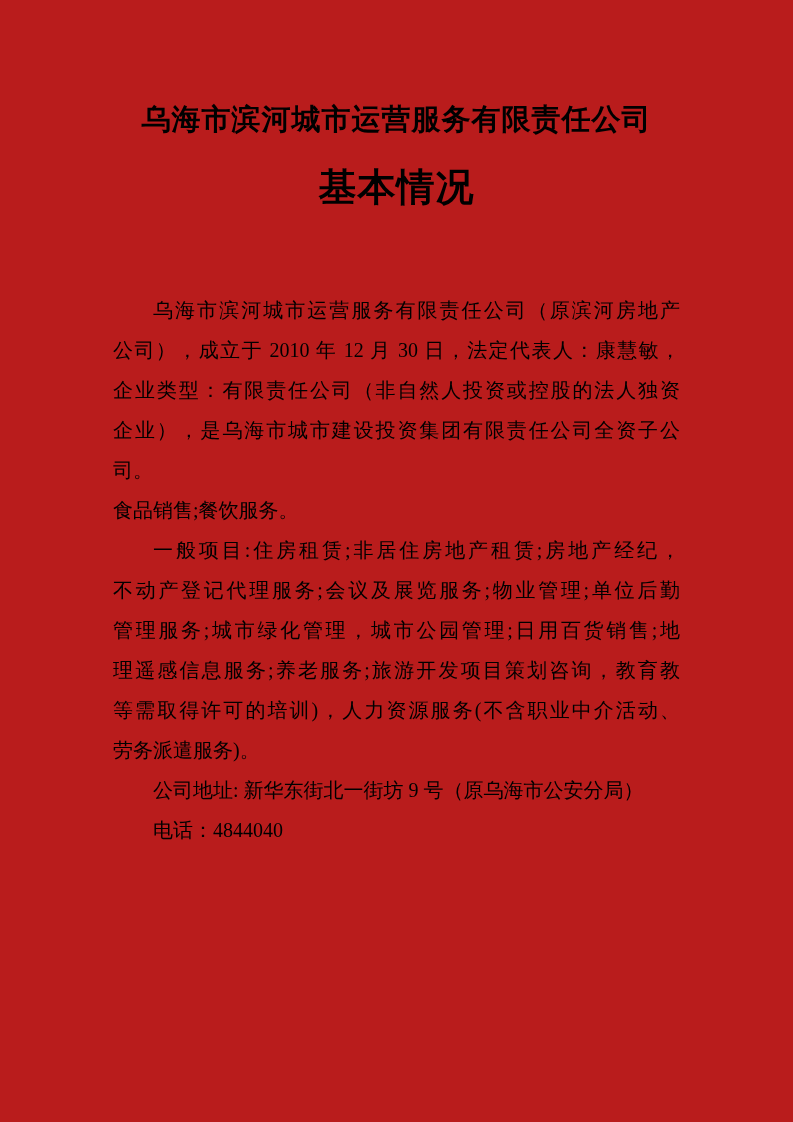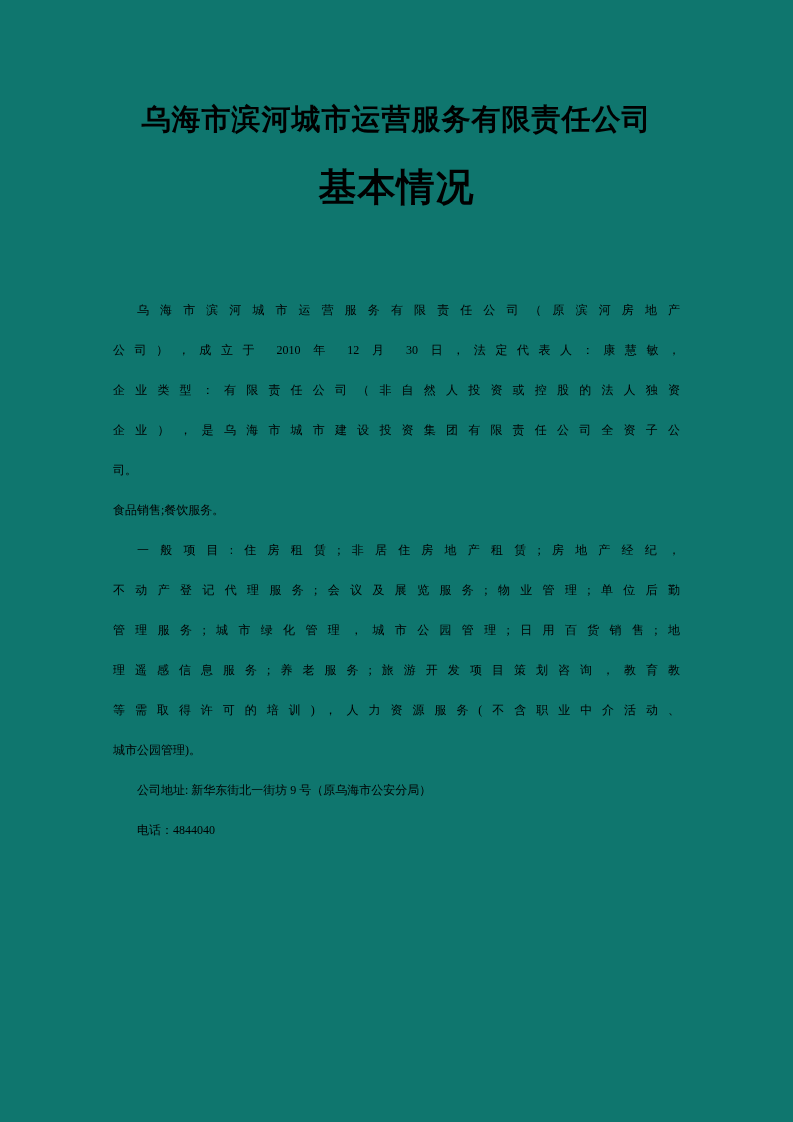--- a/index.html
+++ b/index.html
@@ -1,21 +1,21 @@
 <!DOCTYPE html>
 <html><head>
 <meta charset="utf-8">
 <style>
   * { margin: 0; padding: 0; box-sizing: border-box; }
   html, body { background: #ffffff; }
   .page {
     position: relative;
     width: 793px;
     height: 1122px;
-    background: #0f766e;
+    background: #b91c1c;
     color: #000000;
     font-family: "Liberation Serif", "DejaVu Serif", serif;
     overflow: hidden;
     margin: 0 auto;
   }
   .doc-title {
     margin-top: 97px;
     line-height: 44px;
     text-align: center;
     font-size: 29px;
@@ -25,21 +25,21 @@
   .doc-subtitle {
     margin-top: 24px;
     line-height: 44px;
     text-align: center;
     font-size: 38px;
     font-weight: bold;
     letter-spacing: 1px;
   }
   .body-text {
     margin: 81px 113px 0 113px;
-    font-size: 12px;
+    font-size: 20px;
   }
   .text-line {
     height: 40px;
     line-height: 40px;
     white-space: nowrap;
     text-align: justify;
     text-align-last: justify;
   }
   .text-line.first { text-indent: 2em; }
   .text-line.lastline { text-align-last: left; }
@@ -66,21 +66,21 @@
     <div>
       <div class="text-line lastline">食品销售;餐饮服务。</div>
     </div>
 
     <div>
       <div class="text-line first">一般项目:住房租赁;非居住房地产租赁;房地产经纪，</div>
       <div class="text-line">不动产登记代理服务;会议及展览服务;物业管理;单位后勤</div>
       <div class="text-line">管理服务;城市绿化管理，城市公园管理;日用百货销售;地</div>
       <div class="text-line">理遥感信息服务;养老服务;旅游开发项目策划咨询，教育教</div>
       <div class="text-line">等需取得许可的培训)，人力资源服务(不含职业中介活动、</div>
-      <div class="text-line lastline">城市公园管理)。</div>
+      <div class="text-line lastline">劳务派遣服务)。</div>
     </div>
 
     <div>
       <div class="text-line first lastline">公司地址: 新华东街北一街坊 9 号（原乌海市公安分局）</div>
     </div>
 
     <div>
       <div class="text-line first lastline">电话：4844040</div>
     </div>
 

